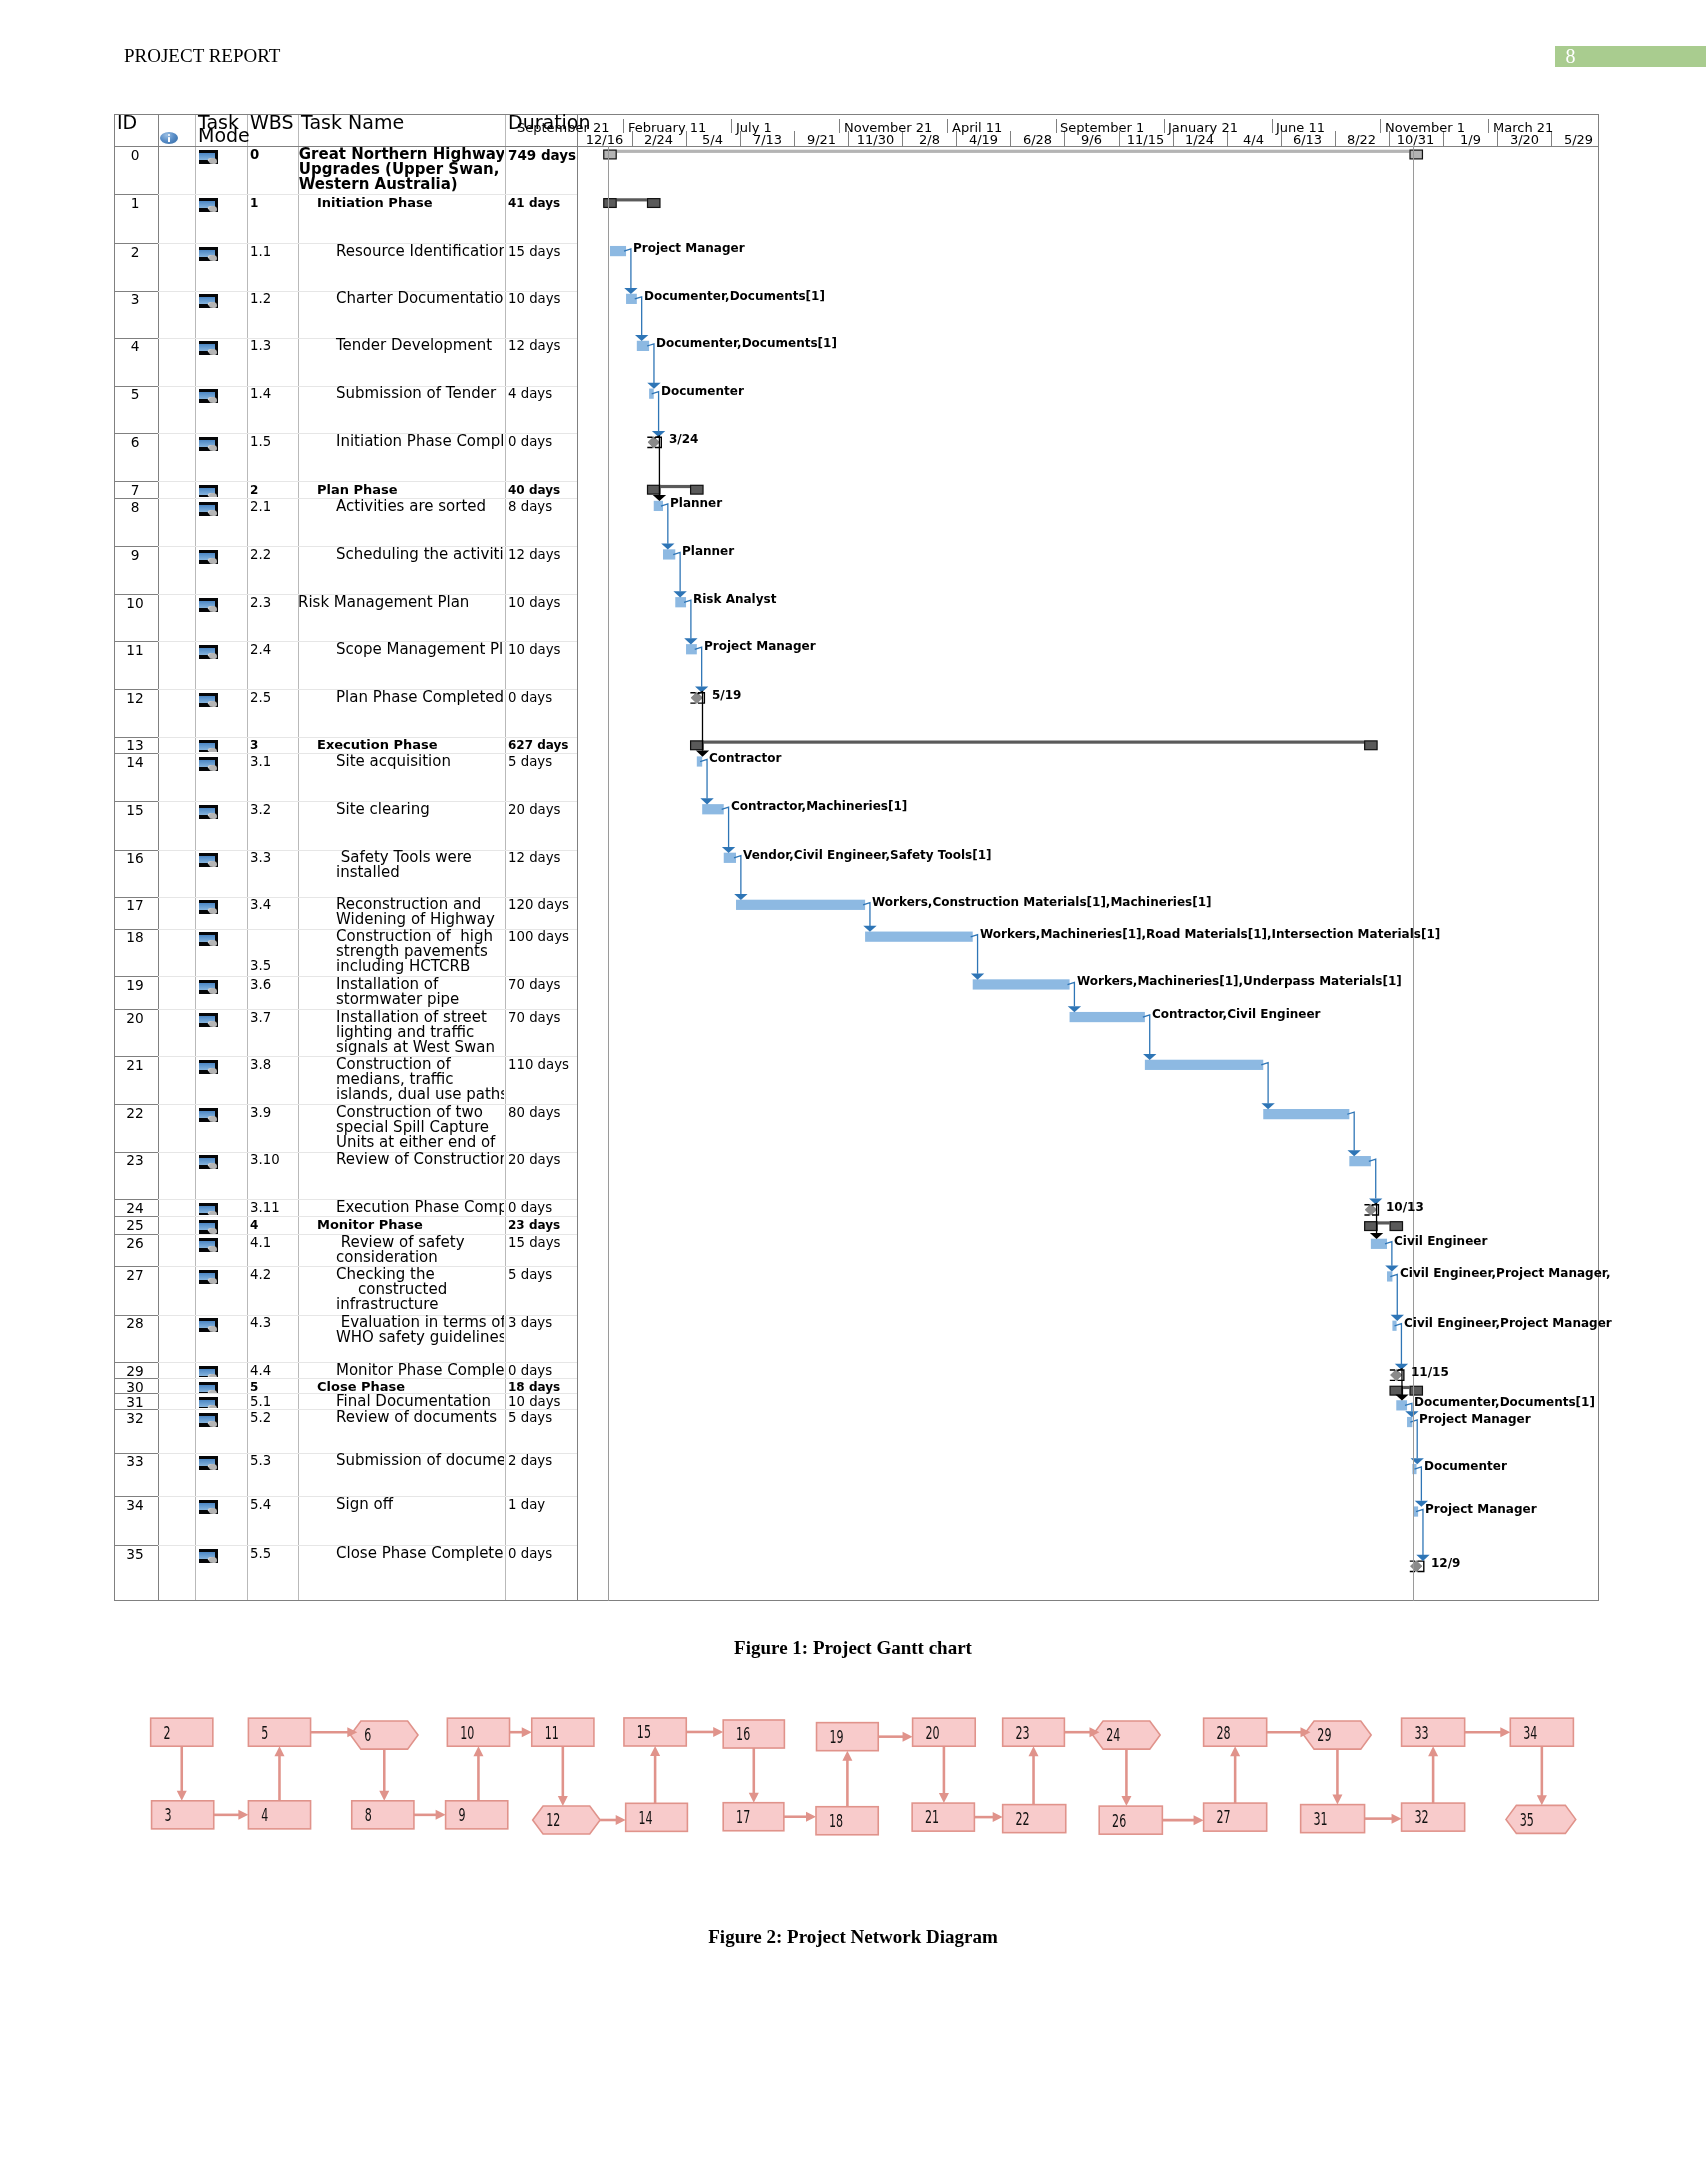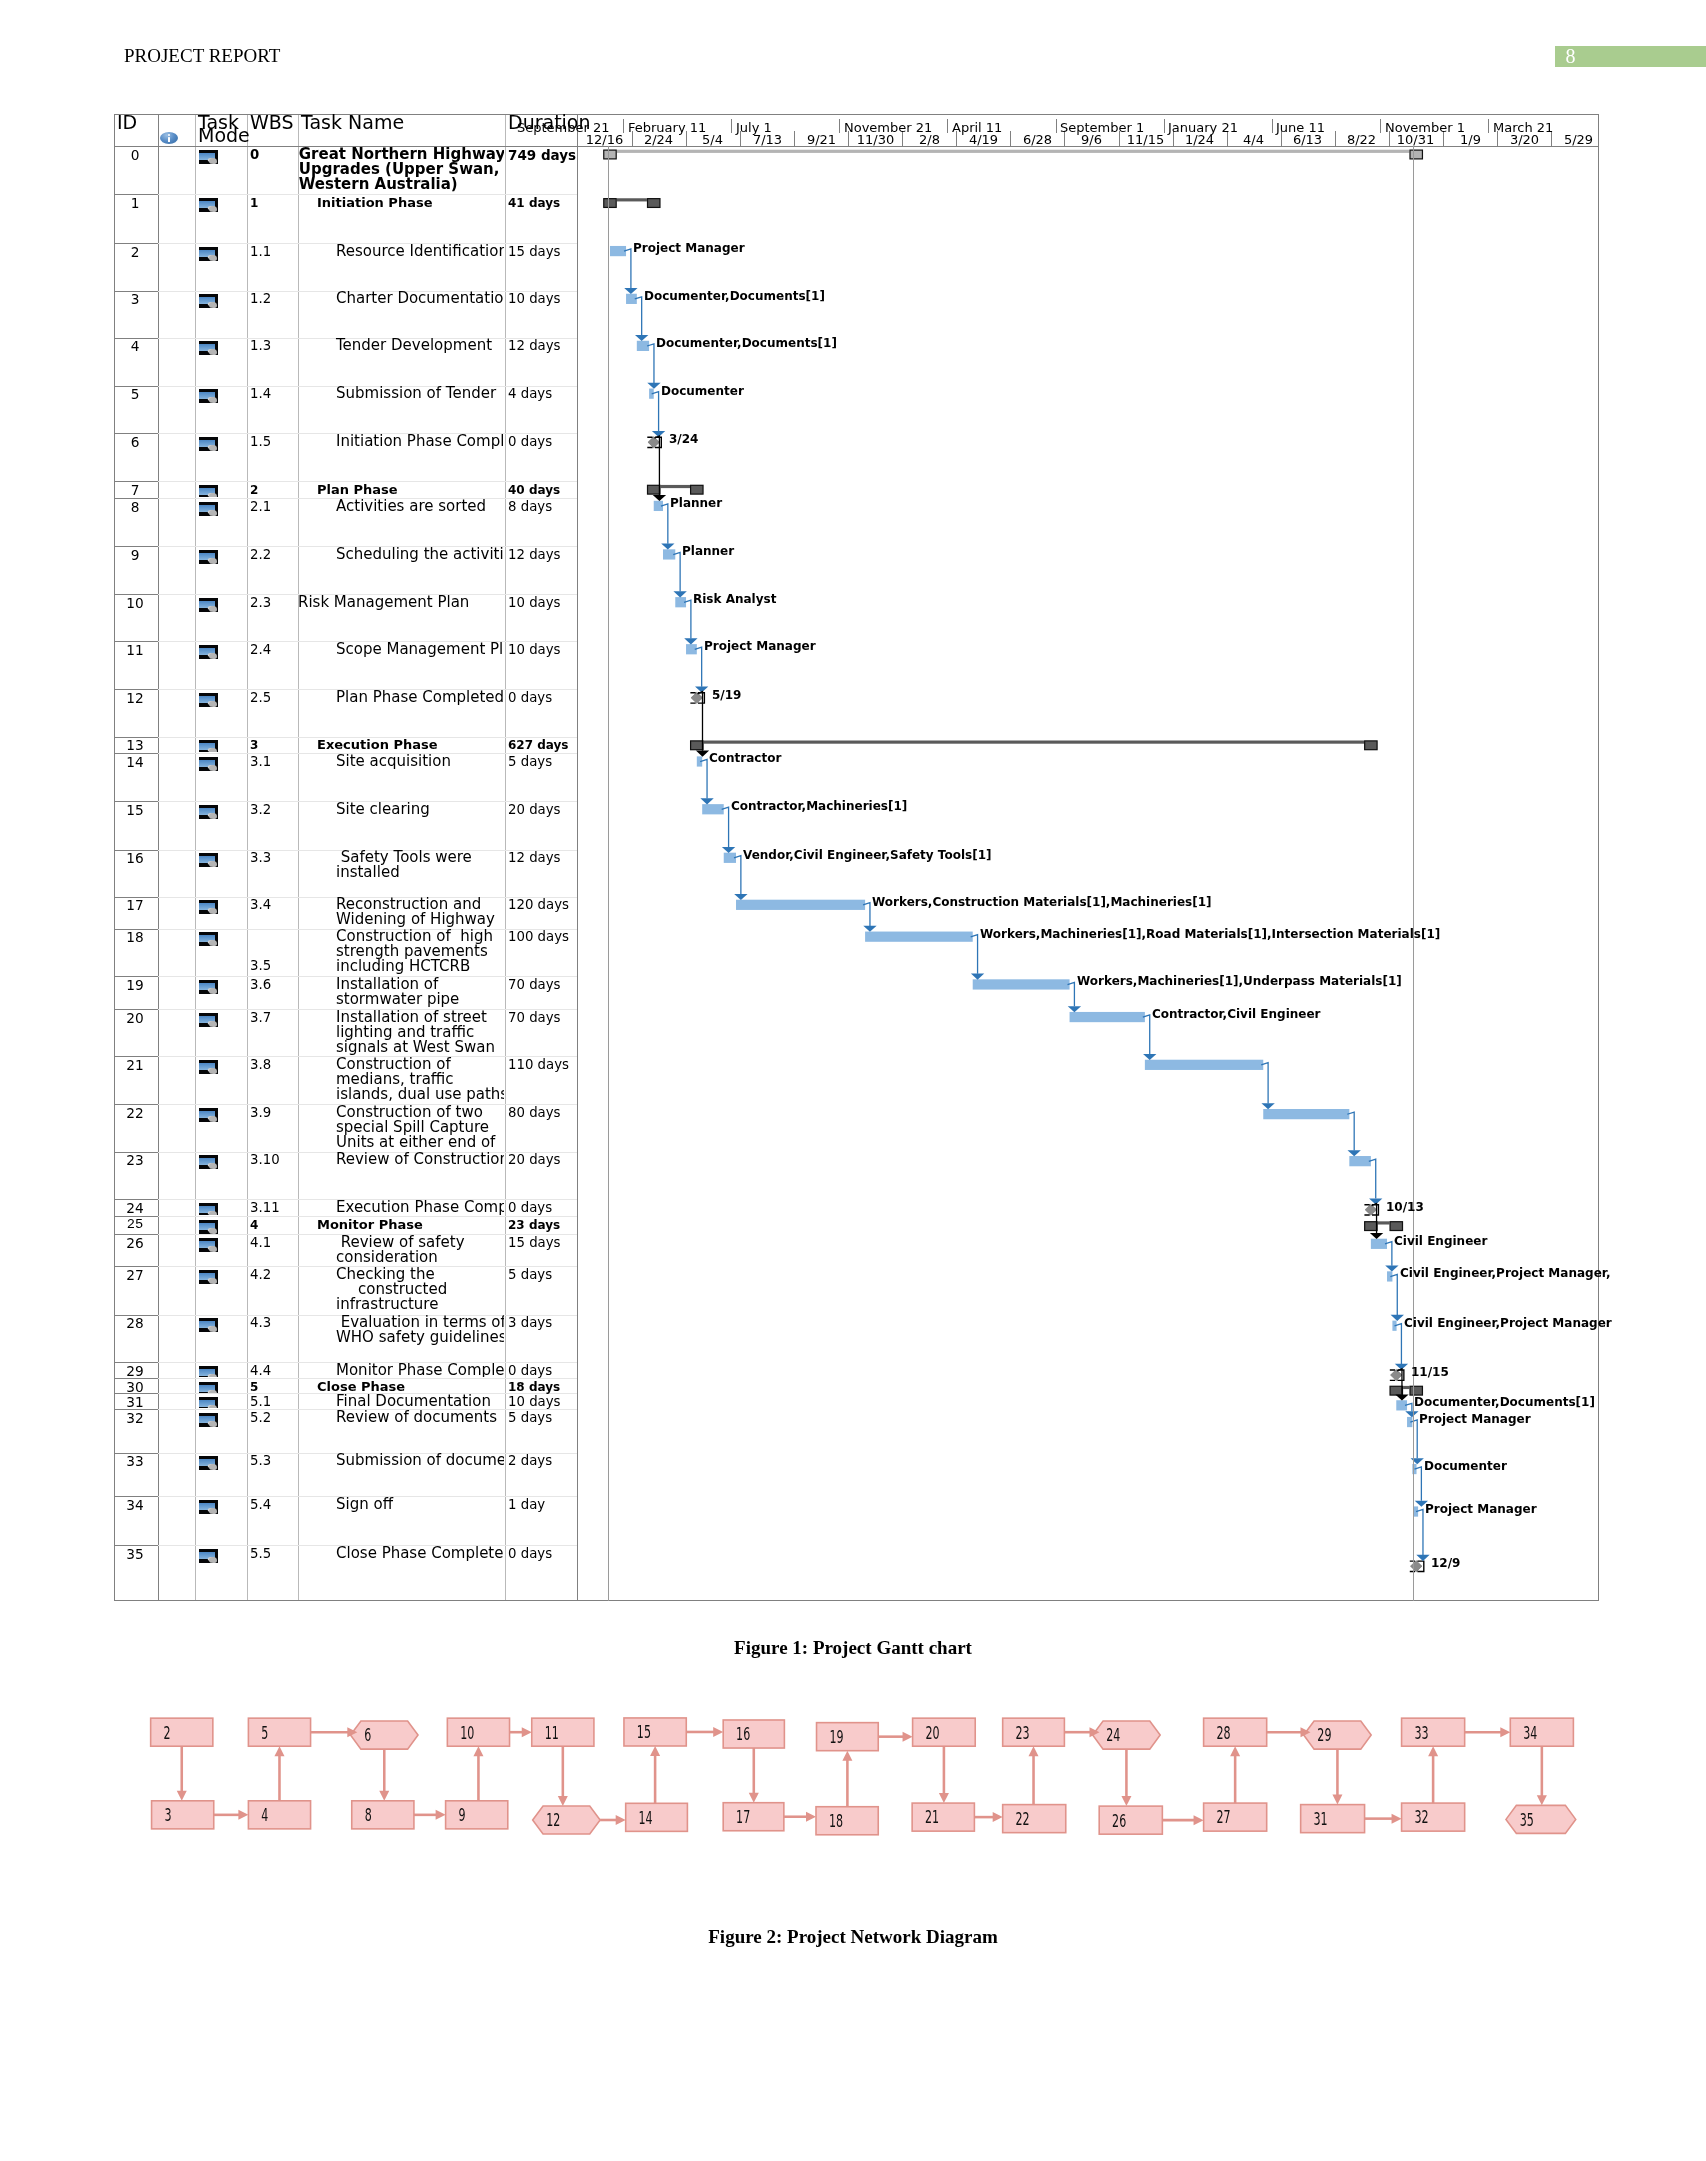--- a/index.html
+++ b/index.html
@@ -693,21 +693,21 @@
         <div class="tmicon" style="position: absolute; left: 2.9px; top: 2.8px; width: 19px; height: 14.7px; background: rgb(5, 6, 8);">
           <div style="position: absolute; left: 0.4px; top: 3.3px; width: 16px; height: 6.6px; background: linear-gradient(rgb(75, 134, 196), rgb(134, 180, 221));"></div>
           <div style="position: absolute; left: 10.2px; top: 8.3px; width: 8.3px; height: 6.2px; background: rgb(181, 181, 181); border-radius: 52% 48% 46% 54% / 58% 62% 38% 42%; box-shadow: rgb(210, 210, 210) -2.3px -1.1px 0px -1.1px;"></div>
         </div>
       </div>
       <div class="rwbs" style="position: absolute; left: 136px; top: 1086px; width: 47px; line-height: 16px;">3.11</div>
       <div class="" style="position: absolute; left: 184px; top: 1086px; width: 206px; height: 15px; overflow: hidden;">
         <div class="rname" style="position: static; white-space: pre; padding-left: 38px; line-height: 15px;">Execution Phase Completed</div>
       </div>
       <div class="rdur" style="position: absolute; left: 394px; top: 1086px; width: 68px; line-height: 16px; white-space: nowrap;">0 days</div>
-      <div class="rid" style="position: absolute; left: 0px; top: 1103px; width: 42px; line-height: 16px; font-family: Liberation Mono, monospace;">25</div>
+      <div class="rid" style="position: absolute; left: 0px; top: 1103px; width: 42px; line-height: 16px;">25</div>
       <div class="" style="position: absolute; left: 82px; top: 1103px; width: 50px; height: 16.7px; overflow: hidden;">
         <div class="tmicon" style="position: absolute; left: 2.9px; top: 2.8px; width: 19px; height: 14.7px; background: rgb(5, 6, 8);">
           <div style="position: absolute; left: 0.4px; top: 3.3px; width: 16px; height: 6.6px; background: linear-gradient(rgb(75, 134, 196), rgb(134, 180, 221));"></div>
           <div style="position: absolute; left: 10.2px; top: 8.3px; width: 8.3px; height: 6.2px; background: rgb(181, 181, 181); border-radius: 52% 48% 46% 54% / 58% 62% 38% 42%; box-shadow: rgb(210, 210, 210) -2.3px -1.1px 0px -1.1px;"></div>
         </div>
       </div>
       <div class="rwbs bold" style="position: absolute; left: 136px; top: 1103px; width: 47px; line-height: 16px; font-size: 12px;">4</div>
       <div class="" style="position: absolute; left: 184px; top: 1103px; width: 206px; height: 16.7px; overflow: hidden;">
         <div class="rname bold" style="position: static; white-space: pre; padding-left: 19px; line-height: 15px; font-size: 13px;">Monitor Phase</div>
       </div>

